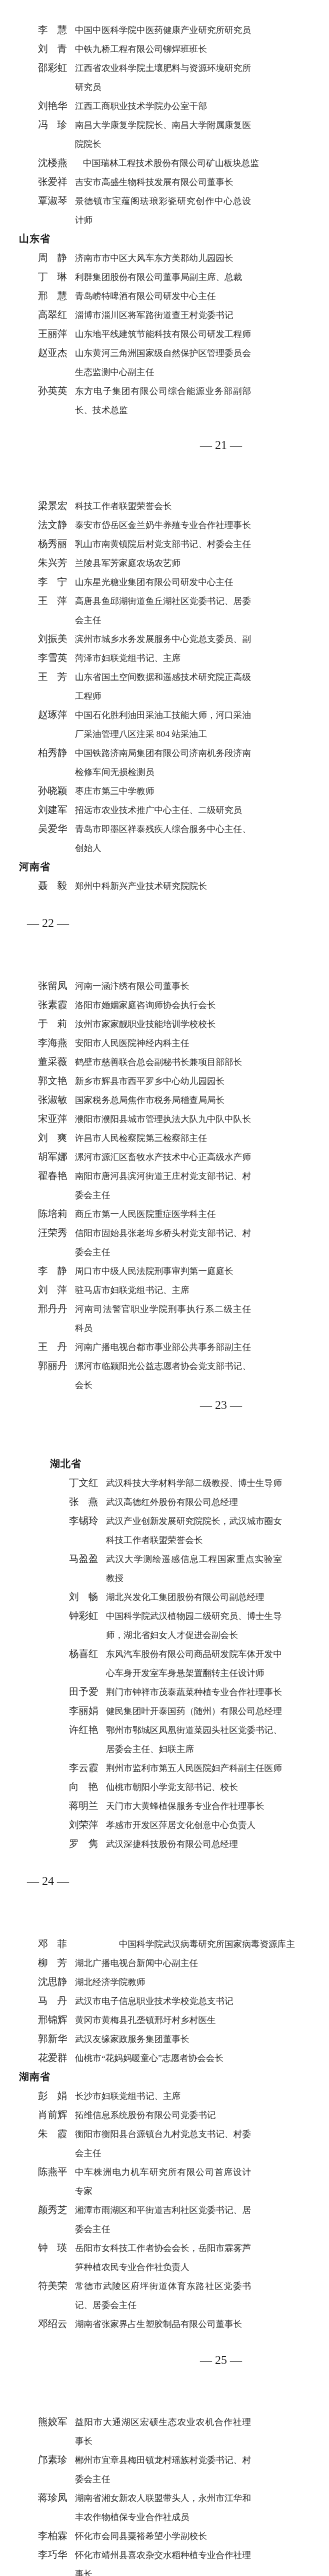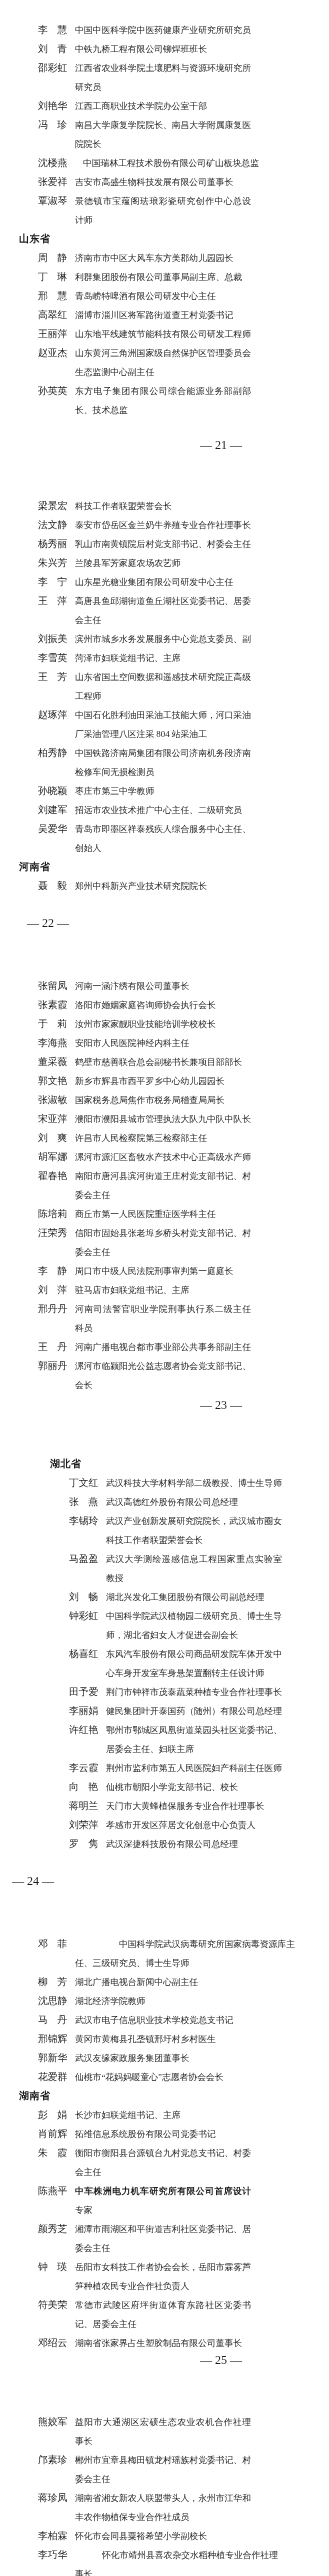--- a/index.html
+++ b/index.html
@@ -595,31 +595,28 @@
         <span class="title-line">孝感市开发区萍居文化创意中心负责人</span>
       </div>
       <div class="line">
         <span class="name">
           <span>罗</span>
           <span>隽</span>
         </span>
         <span class="title-line">武汉深捷科技股份有限公司总经理</span>
       </div>
     </div>
-    <div class="page-number" style="top: 1875px; left: 12px;">— 24 —</div>
+    <div class="page-number" style="top: 1875px; left: 27px;">— 24 —</div>
     <div class="page" style="top: 1934px;">
       <div class="line">
         <span class="name">
           <span>邓</span>
           <span>菲</span>
         </span>
         <span class="title-line" style="letter-spacing: 0px; margin-left: 44px;">中国科学院武汉病毒研究所国家病毒资源库主</span>
-      </div>
-      <div class="line">
-        <span class="title-line">任、三级研究员、博士生导师</span>
       </div>
       <div class="line">
         <span class="name">
           <span>柳</span>
           <span>芳</span>
         </span>
         <span class="title-line">湖北广播电视台新闻中心副主任</span>
       </div>
       <div class="line">
         <span class="name">
@@ -687,21 +684,21 @@
       </div>
       <div class="line">
         <span class="title-line">会主任</span>
       </div>
       <div class="line">
         <span class="name">
           <span>陈</span>
           <span>燕</span>
           <span>平</span>
         </span>
-        <span class="title-line" style="letter-spacing: 0.5px; font-weight: bold;">中车株洲电力机车研究所有限公司首席设计</span>
+        <span class="title-line" style="letter-spacing: 0.5px;">中车株洲电力机车研究所有限公司首席设计</span>
       </div>
       <div class="line">
         <span class="title-line">专家</span>
       </div>
       <div class="line">
         <span class="name">
           <span>颜</span>
           <span>秀</span>
           <span>芝</span>
         </span>
@@ -782,20 +779,20 @@
           <span>霖</span>
         </span>
         <span class="title-line">怀化市会同县粟裕希望小学副校长</span>
       </div>
       <div class="line">
         <span class="name">
           <span>李</span>
           <span>巧</span>
           <span>华</span>
         </span>
-        <span class="title-line" style="letter-spacing: 0px; margin-left: 27px;">怀化市靖州县喜农杂交水稻种植专业合作社理</span>
+        <span class="title-line" style="letter-spacing: 0px;">怀化市靖州县喜农杂交水稻种植专业合作社理</span>
       </div>
       <div class="line">
         <span class="title-line">事长</span>
       </div>
     </div>
   </div>
 
 
 </body></html>

